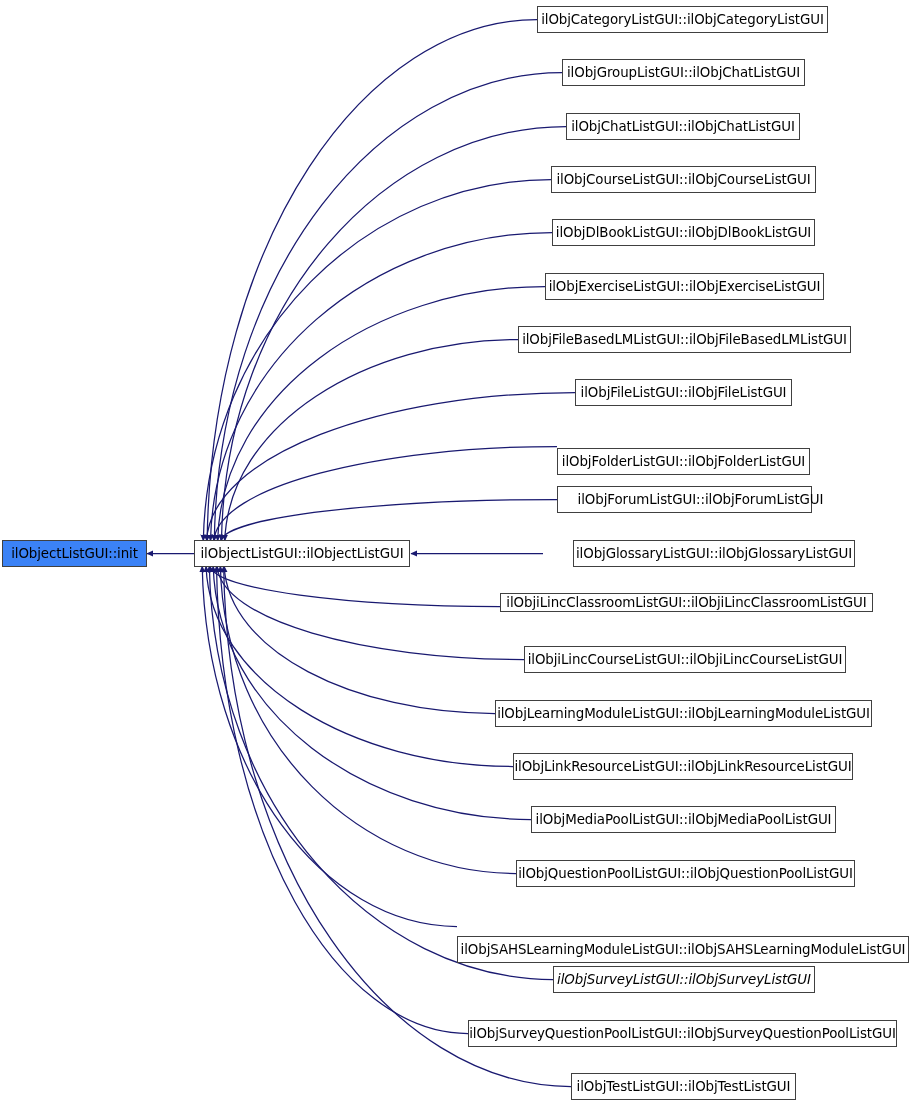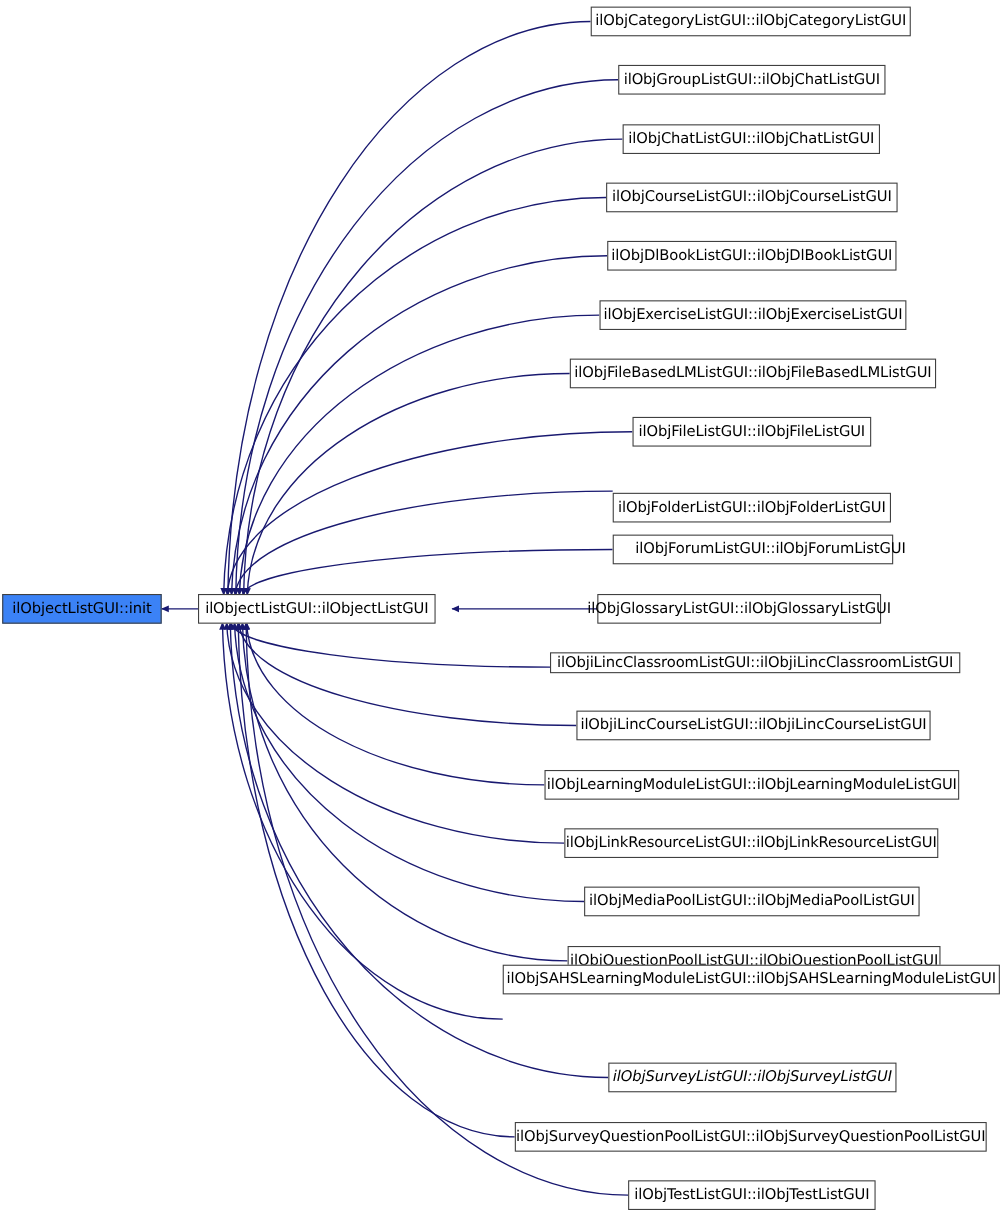--- a/index.html
+++ b/index.html
@@ -77,21 +77,21 @@
       <path d="M 516 873.5 C 362.262 873.5 224.35 744.35 220.35 566" fill="none" stroke="#191970" stroke-width="1.25" marker-end="url(#arrow)"></path>
       <path d="M 457 926.5 C 324.504 926.5 206.2 775.09 202.2 566" fill="none" stroke="#191970" stroke-width="1.25" marker-end="url(#arrow)"></path>
       <path d="M 553 979.5 C 374.302 979.5 213.35 805.83 209.35 566" fill="none" stroke="#191970" stroke-width="1.25" marker-end="url(#arrow)"></path>
       <path d="M 468 1033.5 C 337.22 1033.5 220.5 837.15 216.5 566" fill="none" stroke="#191970" stroke-width="1.25" marker-end="url(#arrow)"></path>
       <path d="M 571 1086.5 C 390.378 1086.5 227.65 867.89 223.65 566" fill="none" stroke="#191970" stroke-width="1.25" marker-end="url(#arrow)"></path>
     </svg>
   <div id="node-layer">
       <div class="gnode highlight" style="left: 2px; top: 540px; width: 145px; height: 27px;">
         <span class="gnode-label">ilObjectListGUI::init</span>
       </div>
-      <div class="gnode" style="left: 180px; top: 540px; width: 216px; height: 27px;">
+      <div class="gnode" style="left: 194px; top: 540px; width: 216px; height: 27px;">
         <span class="gnode-label">ilObjectListGUI::ilObjectListGUI</span>
       </div>
       <div class="gnode" style="left: 537px; top: 6px; width: 291px; height: 27px;">
         <span class="gnode-label">ilObjCategoryListGUI::ilObjCategoryListGUI</span>
       </div>
       <div class="gnode" style="left: 562px; top: 59px; width: 243px; height: 27px;">
         <span class="gnode-label">ilObjGroupListGUI::ilObjChatListGUI</span>
       </div>
       <div class="gnode" style="left: 566px; top: 113px; width: 234px; height: 27px;">
         <span class="gnode-label">ilObjChatListGUI::ilObjChatListGUI</span>
@@ -110,42 +110,42 @@
       </div>
       <div class="gnode" style="left: 575px; top: 379px; width: 217px; height: 27px;">
         <span class="gnode-label">ilObjFileListGUI::ilObjFileListGUI</span>
       </div>
       <div class="gnode" style="left: 557px; top: 433px; width: 253px; height: 27px; margin-top: 15px;">
         <span class="gnode-label">ilObjFolderListGUI::ilObjFolderListGUI</span>
       </div>
       <div class="gnode" style="left: 557px; top: 486px; width: 255px; height: 27px; padding-left: 32px;">
         <span class="gnode-label">ilObjForumListGUI::ilObjForumListGUI</span>
       </div>
-      <div class="gnode" style="left: 543px; top: 540px; width: 258px; height: 27px;">
+      <div class="gnode" style="left: 573px; top: 540px; width: 282px; height: 27px;">
         <span class="gnode-label">ilObjGlossaryListGUI::ilObjGlossaryListGUI</span>
       </div>
       <div class="gnode" style="left: 500px; top: 593px; width: 373px; height: 19px;">
         <span class="gnode-label">ilObjiLincClassroomListGUI::ilObjiLincClassroomListGUI</span>
       </div>
       <div class="gnode" style="left: 524px; top: 646px; width: 322px; height: 27px;">
         <span class="gnode-label">ilObjiLincCourseListGUI::ilObjiLincCourseListGUI</span>
       </div>
       <div class="gnode" style="left: 495px; top: 700px; width: 377px; height: 27px;">
         <span class="gnode-label">ilObjLearningModuleListGUI::ilObjLearningModuleListGUI</span>
       </div>
       <div class="gnode" style="left: 513px; top: 753px; width: 340px; height: 27px;">
         <span class="gnode-label">ilObjLinkResourceListGUI::ilObjLinkResourceListGUI</span>
       </div>
       <div class="gnode" style="left: 531px; top: 806px; width: 305px; height: 27px;">
         <span class="gnode-label">ilObjMediaPoolListGUI::ilObjMediaPoolListGUI</span>
       </div>
       <div class="gnode" style="left: 516px; top: 860px; width: 339px; height: 27px;">
         <span class="gnode-label">ilObjQuestionPoolListGUI::ilObjQuestionPoolListGUI</span>
       </div>
-      <div class="gnode" style="left: 457px; top: 877px; width: 452px; height: 27px;">
+      <div class="gnode" style="left: 457px; top: 936px; width: 452px; height: 27px;">
         <span class="gnode-label">ilObjSAHSLearningModuleListGUI::ilObjSAHSLearningModuleListGUI</span>
       </div>
       <div class="gnode" style="left: 553px; top: 966px; width: 262px; height: 27px; font-style: italic;">
         <span class="gnode-label">ilObjSurveyListGUI::ilObjSurveyListGUI</span>
       </div>
       <div class="gnode" style="left: 468px; top: 1020px; width: 429px; height: 27px;">
         <span class="gnode-label">ilObjSurveyQuestionPoolListGUI::ilObjSurveyQuestionPoolListGUI</span>
       </div>
       <div class="gnode" style="left: 571px; top: 1073px; width: 225px; height: 27px;">
         <span class="gnode-label">ilObjTestListGUI::ilObjTestListGUI</span>

